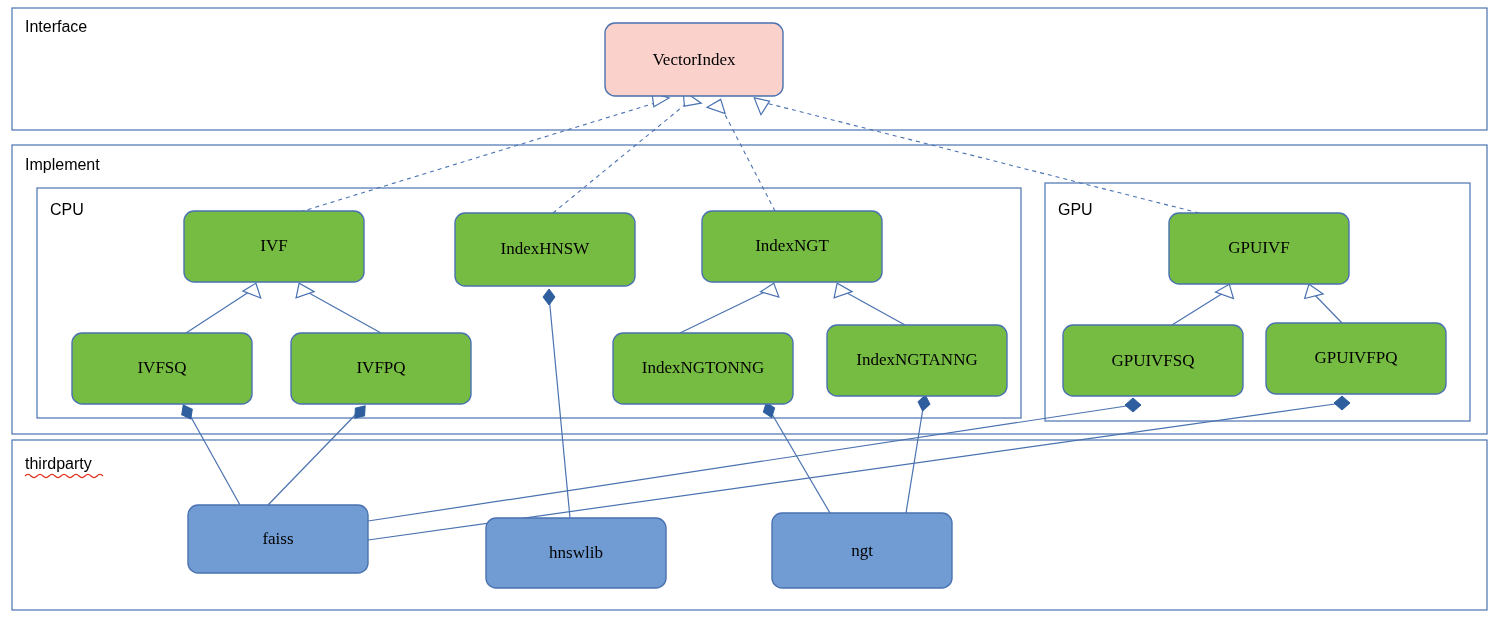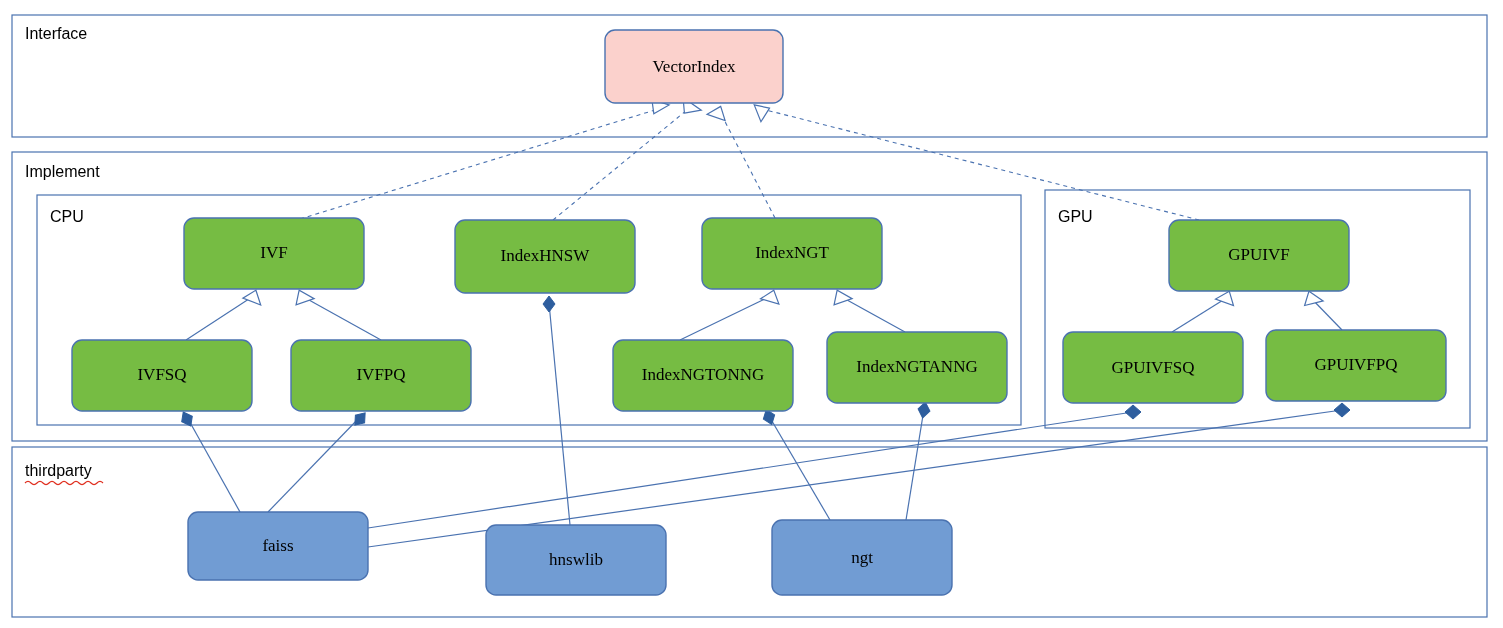--- a/index.html
+++ b/index.html
@@ -7,21 +7,20 @@
     padding: 0;
     background: #ffffff;
   }
   #canvas {
     position: relative;
     width: 1503px;
     height: 612px;
     background: #ffffff;
     overflow: hidden;
     font-family: "Liberation Sans", sans-serif;
-    margin-top: 7px;
   }
   svg.diagram {
     position: absolute;
     top: 0;
     left: 0;
     width: 1503px;
     height: 628px;
   }
   .container-rect {
     fill: #ffffff;

